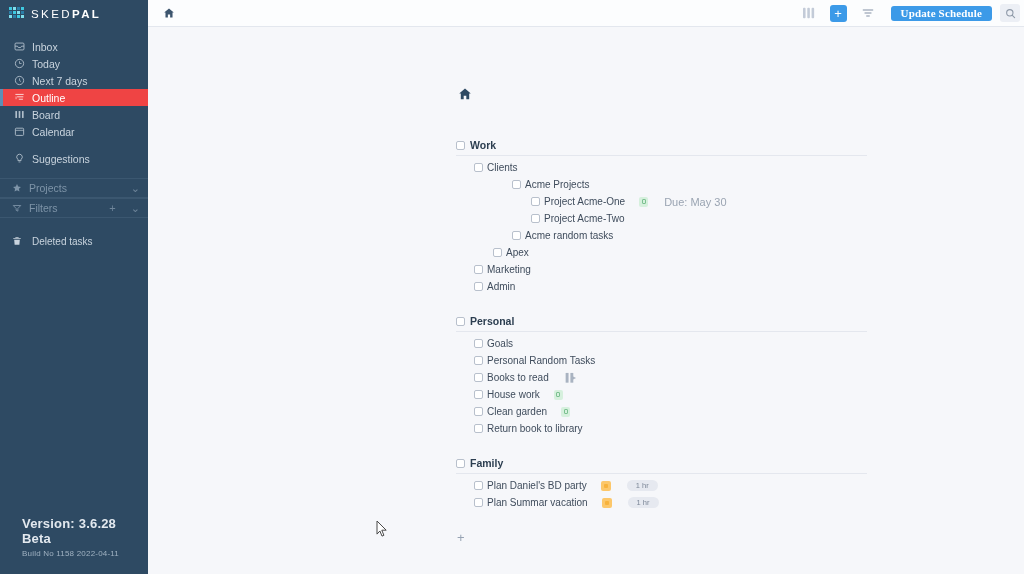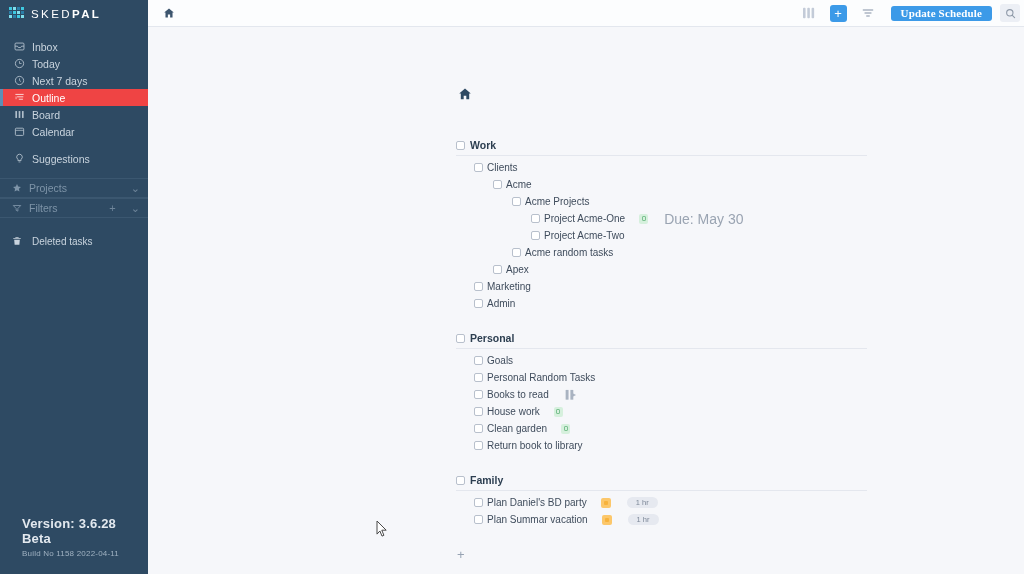--- a/index.html
+++ b/index.html
@@ -129,21 +129,21 @@
     display:inline-flex; align-items:center; justify-content:center;
   }
   .badge-orange i { display:block; width:4px; height:4px; background:#f7b23c; border-radius:1px; }
   .badge-repeat { display:inline-flex; align-items:center; color:#a9b3c1; font-size:8px; letter-spacing:-1px;}
 
   .duration {
     background:#e6e9f0; color:#7c8797; font-size: 7.5px;
     border-radius: 7px; padding: 1.5px 9px; line-height: 1; white-space: nowrap;
   }
   .due {
-    color: #9aa4b2; font-size: 14px; white-space: nowrap;
+    color: #9aa4b2; font-size: 11px; white-space: nowrap;
   }
   .sp-l { margin-left: 10px; }
   .sp-l2 { margin-left: 12px; }
 
   .add-row {
     margin-top: 6px; padding-left: 1px; color:#97a3b3; font-size: 13px;
     line-height: 1; cursor: pointer; width: 14px;
   }
 
   
@@ -345,24 +345,20 @@
             <div class="group">
               <div class="group-head">
                 <span class="cb"></span>
                 <span class="label">Work</span>
               </div>
               <div class="kids">
                 <div class="row lvl1">
                   <span class="cb"></span>
                   <span class="label">Clients</span>
                 </div>
-                <div class="row lvl2">
-                  <span class="cb"></span>
-                  <span class="label">Acme</span>
-                </div>
                 <div class="row lvl3">
                   <span class="cb"></span>
                   <span class="label">Acme Projects</span>
                 </div>
                 <div class="row lvl4">
                   <span class="cb"></span>
                   <span class="label">Project Acme-One</span>
                   <span class="badge-green sp-l">
                     <i></i>
                   </span>

